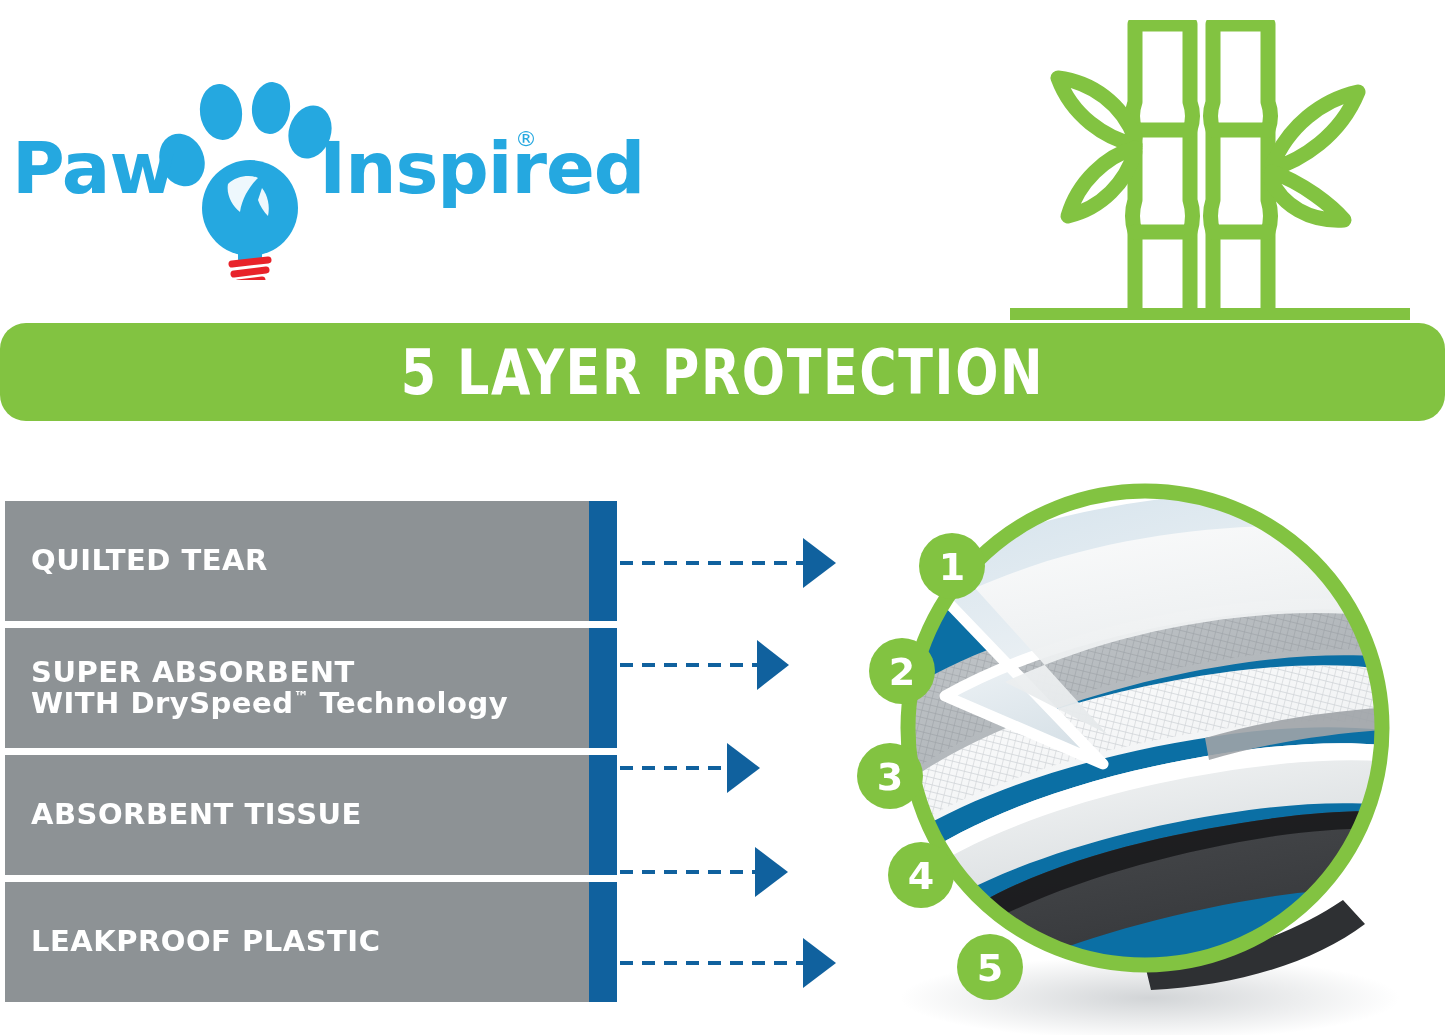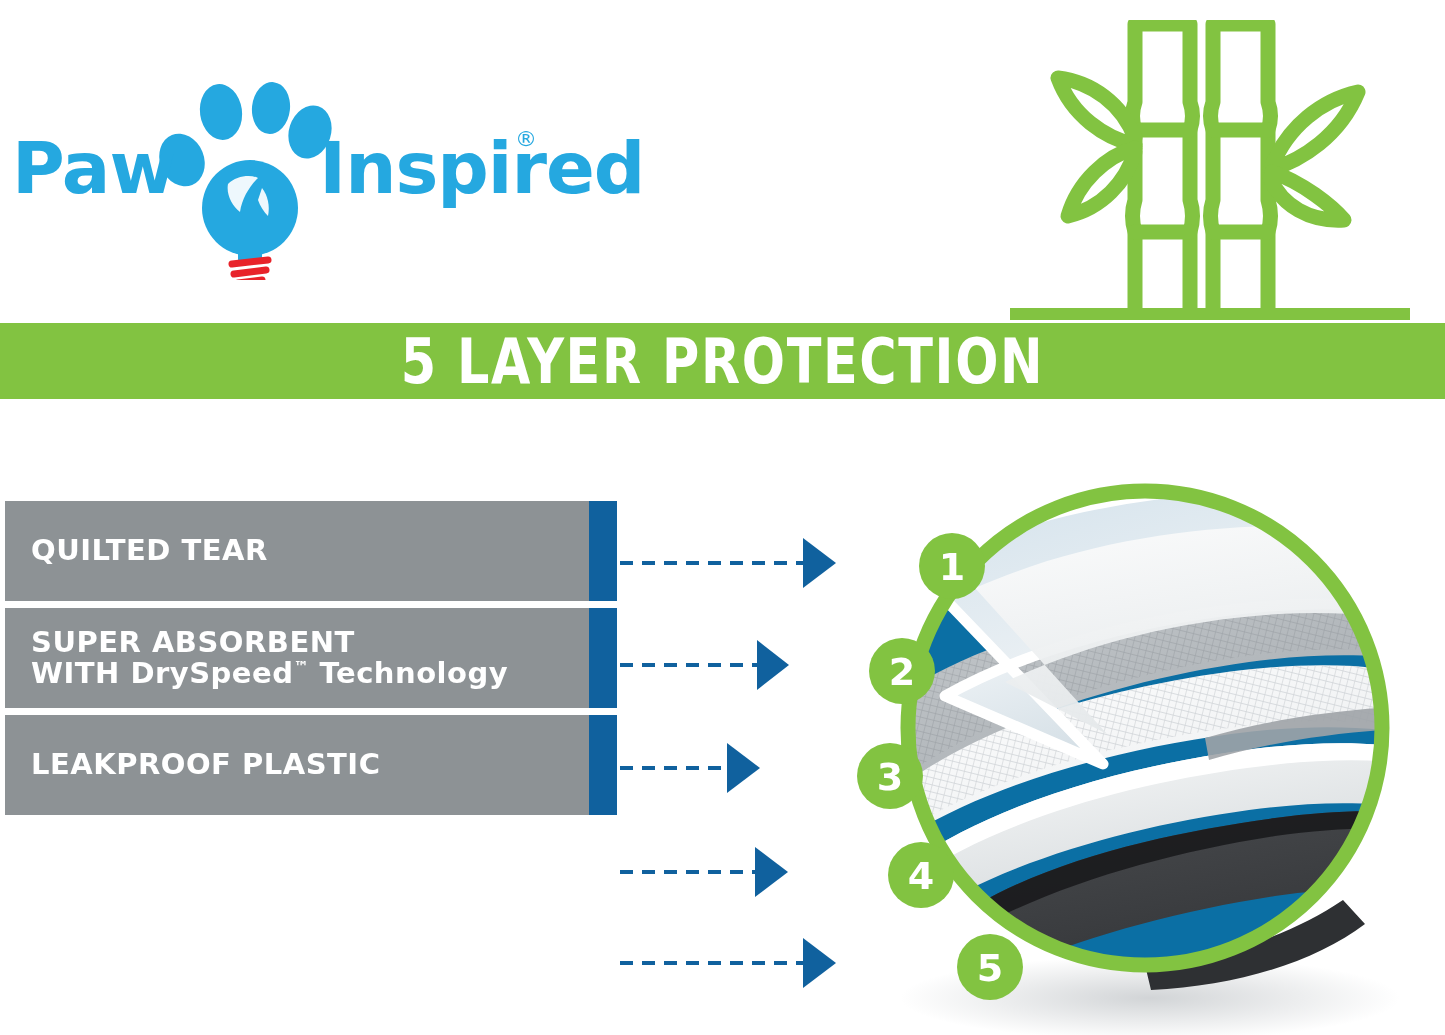--- a/index.html
+++ b/index.html
@@ -61,25 +61,26 @@
     left: 1010px;
     top: 0px;
   }
 
   
   .banner {
     position: absolute;
     left: 0;
     top: 303px;
     width: 1445px;
-    height: 76px;
+    height: 98px;
     background: #82C341;
     display: flex;
     align-items: center;
     justify-content: center;
+    border-radius: 26px;
   }
   .banner-title {
     font-family: "DejaVu Sans", sans-serif;
     font-weight: bold;
     font-size: 62px;
     color: #ffffff;
     letter-spacing: 2px;
     transform: scaleX(0.82);
     transform-origin: center;
     white-space: nowrap;
@@ -88,21 +89,21 @@
   
   .bars {
     position: absolute;
     left: 5px;
     top: 481px;
     width: 612px;
   }
   .bar {
     position: relative;
     width: 612px;
-    height: 100px;
+    height: 120px;
     background: #8D9295;
     margin-bottom: 7px;
     box-sizing: border-box;
   }
   .bar-blue {
     position: absolute;
     right: 0;
     top: 0;
     width: 28px;
     height: 100%;
@@ -224,20 +225,24 @@
       <div class="bar-text"><span>QUILTED TEAR</span><br></div>
       <div class="bar-blue"></div>
     </div>
 
 
     <div class="bar">
       <div class="bar-text"><span>SUPER ABSORBENT</span><br><span>WITH </span><span class="brand">DrySpeed</span><span class="tm">™</span><span class="brand">&nbsp;</span><span class="brand">Technology</span></div>
       <div class="bar-blue"></div>
     </div>
 
+    <div class="bar">
+      <div class="bar-text">ABSORBENT TISSUE</div>
+      <div class="bar-blue"></div>
+    </div>
 
     <div class="bar">
       <div class="bar-text">LEAKPROOF PLASTIC</div>
       <div class="bar-blue"></div>
     </div>
   </div>
 
   <svg class="arrows" viewBox="0 0 1445 1035">
     <g stroke="#10619E" stroke-width="4" stroke-dasharray="13 9" fill="none">
       <line x1="620" y1="543" x2="805" y2="543"></line>

